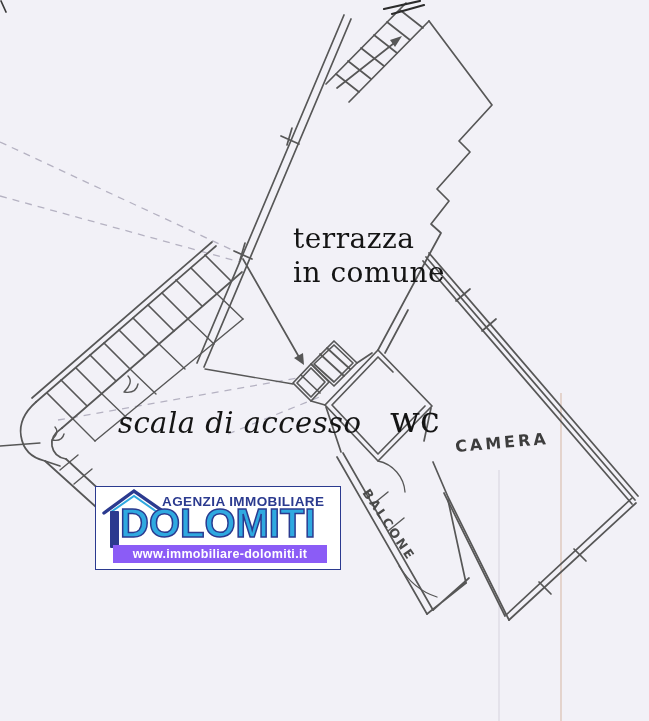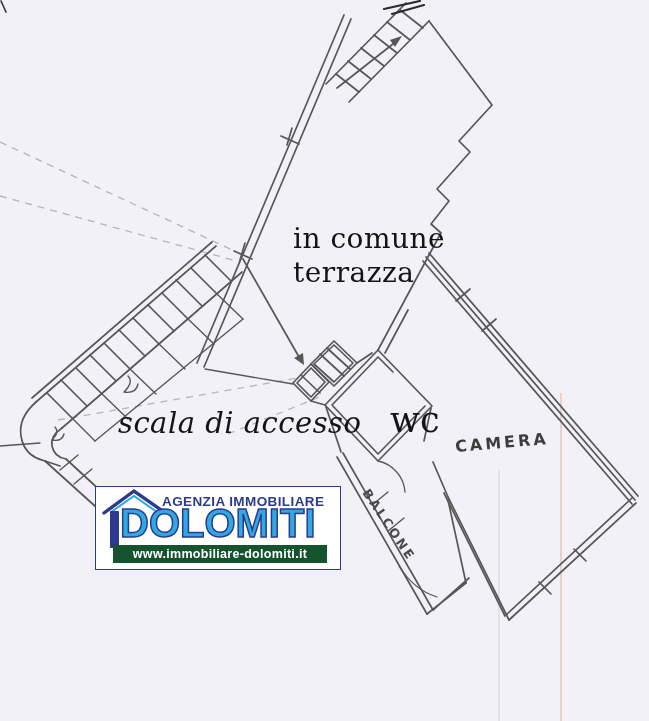--- a/index.html
+++ b/index.html
@@ -38,21 +38,21 @@
     color:#2fa9e0; letter-spacing:0px; -webkit-text-stroke:1.5px #2b3a8f;
     line-height:40px;
   }
   .logo .roof{position:absolute; left:5px; top:1px;}
   .logo .door-bar{
     position:absolute; left:14px; top:24px; width:9px; height:37px;
     background:#2b3a8f; border-radius:1px;
   }
   .logo .banner{
     position:absolute; left:17px; top:58px; width:214px; height:18px;
-    background:#14532d; color:#ffffff; font-size:12.5px; font-weight:bold;
+    background:#8b5cf6; color:#ffffff; font-size:12.5px; font-weight:bold;
     text-align:center; line-height:18px; letter-spacing:.3px;
   }
 </style>
 </head>
 <body>
 
 <div class="stage">
 
   <svg class="plan-svg" width="649" height="721" viewBox="0 0 649 721">
 
@@ -140,22 +140,22 @@
       <path d="M466,583 L448,500"></path>
       <path d="M326,407 L341,452"></path>
       <path d="M372,505 L388,492 M388,531 L404,518" stroke-width="1.4"></path>
 
       <path d="M378,461 A34,34 0 0 1 405,492" stroke-width="1.3"></path>
       <path d="M399,566 Q414,590 437,597" stroke-width="1.3"></path>
     </g>
   </svg>
 
   <div class="lbl lbl-terrace">
+    <div>terrazza</div>
     <div>in comune</div>
-    <div>terrazza</div>
   </div>
   <div class="lbl lbl-stairs">scala di accesso</div>
   <div class="lbl lbl-wc">wc</div>
   <div class="lbl lbl-camera">CAMERA</div>
   <div class="lbl lbl-balcone">BALCONE</div>
 
   <div class="logo">
     <svg class="roof" width="66" height="27" viewBox="0 0 66 27">
       <path d="M3,25 L33,3 L63,24" stroke="#2b3a8f" stroke-width="3.4" fill="none" stroke-linecap="round"></path>
       <path d="M10,24 L33,8 L56,24" stroke="#2fa9e0" stroke-width="2" fill="none" stroke-linecap="round"></path>

